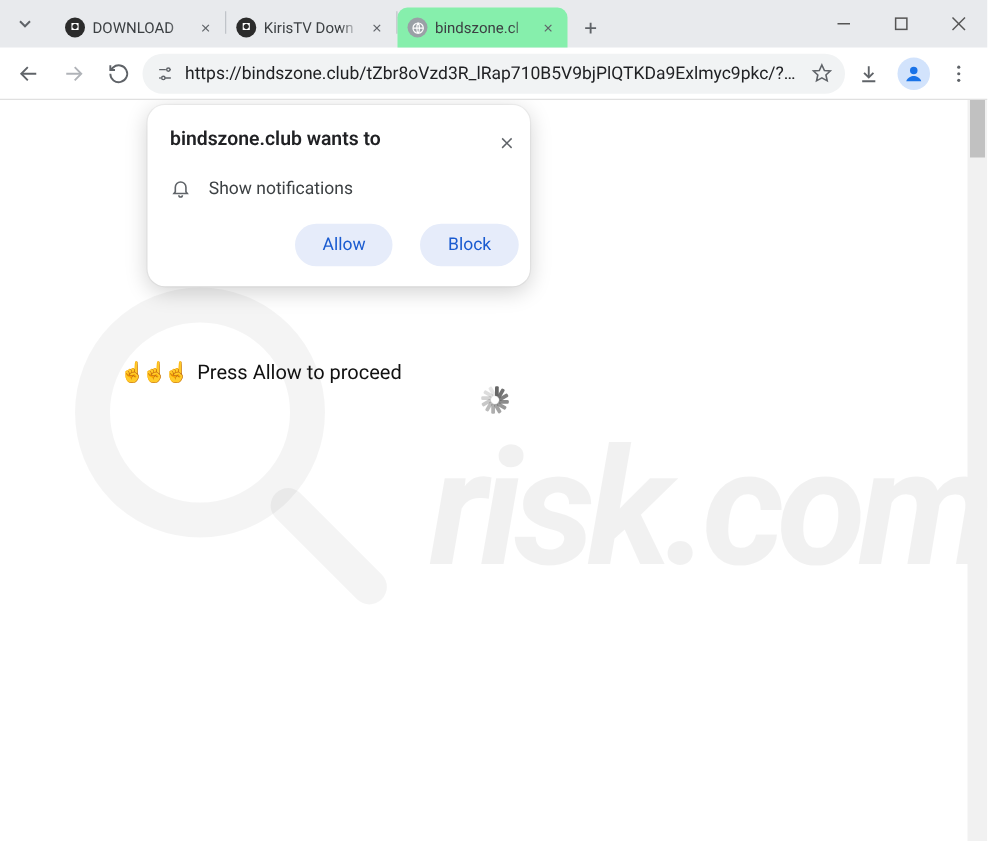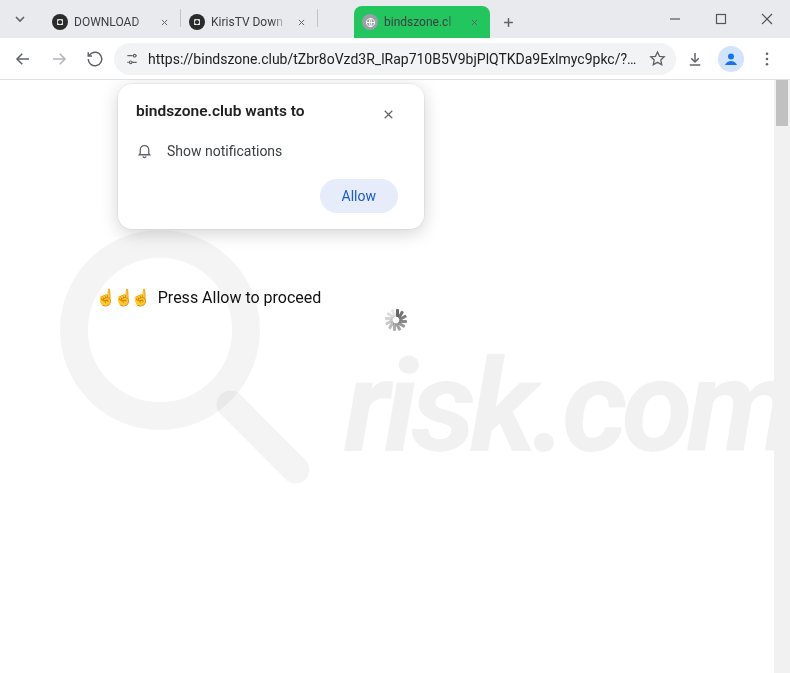--- a/index.html
+++ b/index.html
@@ -9,21 +9,21 @@
   .titlebar { height: 38px; background: #e8eaed; display: flex; align-items: flex-end; position: relative; }
   .titlebar-left { width: 40px; height: 100%; display:flex; align-items:center; justify-content:center;}
   .win-controls { position: absolute; right: 0; top: 0; height: 38px; display: flex; }
   .win-btn { width: 46px; display: flex; align-items: center; justify-content: center; color: #555; }
   .win-btn svg { width: 12px; height: 12px; }
 
   
   .tabstrip { display: flex; align-items: flex-end; height: 36px; margin-left: 4px; flex: 1; padding-right: 200px;}
   .tab { height: 32px; width: 136px; border-radius: 8px 8px 0 0; display: flex; align-items: center; padding: 0 8px; gap: 6px; font-size: 12px; color: #3c4043; position: relative; cursor: default;}
   .tab:not(.active) { background: transparent; }
-  .tab.active { background: #22c55e; margin-left: 36px; }
+  .tab.active { background: #86efac; }
   .tab .favicon { width: 16px; height: 16px; border-radius: 50%; flex: 0 0 16px; display:flex;align-items:center;justify-content:center;}
   .tab .favicon.dark { background:#2b2b2b; color:#fff; font-size:10px; line-height:16px;}
   .tab .favicon.globe { background:#9aa0a6; color:#fff;}
   .tab .title { flex: 1; overflow: hidden; white-space: nowrap; text-overflow: clip; mask-image: linear-gradient(to right, #000 80%, transparent 100%); -webkit-mask-image: linear-gradient(to right, #000 80%, transparent 100%);}
   .tab .tab-close { width: 16px; height: 16px; color:#5f6368; display:flex;align-items:center;justify-content:center; flex:0 0 16px;}
   .tab .tab-close svg{width:9px;height:9px;}
   .newtab { width:28px;height:28px;display:flex;align-items:center;justify-content:center;color:#5f6368; margin-left:4px; margin-bottom:2px;}
   .tabsep { width:1px; height:18px; background:#c0c4c9; align-self:center; margin-bottom:5px;}
 
   
@@ -51,21 +51,21 @@
   .watermark { position:absolute; inset:0; display:flex; align-items:center; justify-content:flex-end; pointer-events:none; }
   .watermark-inner { font-size:130px; font-weight:700; color:rgba(0,0,0,0.055); letter-spacing:-6px; font-style:italic; transform:translateY(30px);}
   .wm-icon { position:absolute; left:60px; top:150px; width:200px; height:200px; border:28px solid rgba(0,0,0,0.045); border-radius:50%; }
   .wm-icon::after{ content:""; position:absolute; width:28px; height:120px; background:rgba(0,0,0,0.045); bottom:-95px; right:-45px; transform:rotate(-45deg); border-radius:14px;}
 
   
   .scrollbar { position:absolute; right:0; top:0; bottom:0; width:16px; background:#f1f1f1;}
   .scrollbar .thumb{ position:absolute; top:0; left:2px; right:2px; height:46px; background:#c1c1c1; border-radius:0;}
 
   
-  .perm-dialog { position:absolute; left:118px; top:4px; width:306px; background:#fff; border-radius:14px; box-shadow: 0 4px 18px rgba(0,0,0,0.18), 0 0 0 1px rgba(0,0,0,0.04); padding:18px 26px 16px 18px; z-index:50;}
+  .perm-dialog { position:absolute; left:118px; top:4px; width:306px; background:#fff; border-radius:14px; box-shadow: 0 4px 18px rgba(0,0,0,0.18), 0 0 0 1px rgba(0,0,0,0.04); padding:18px 9px 16px 18px; z-index:50;}
   .perm-head { display:flex; align-items:flex-start; justify-content:space-between; }
   .perm-title { font-size:15.5px; font-weight:600; color:#202124;}
   .perm-close { width:20px;height:20px;color:#5f6368;display:flex;align-items:center;justify-content:center; margin-top:2px;}
   .perm-close svg{width:13px;height:13px;}
   .perm-row { display:flex; align-items:center; gap:14px; margin-top:18px; color:#3c4043; font-size:14px;}
   .perm-row .bell{color:#5f6368; display:flex;}
   .perm-row .bell svg{width:17px;height:17px;}
   .perm-actions { display:flex; justify-content:flex-end; gap:22px; margin-top:20px;}
   .perm-btn { border:none; border-radius:18px; padding:9px 22px; font-size:14px; color:#1a5bd0; background:#e6ecfa; cursor:pointer;}
 </style>
@@ -257,15 +257,16 @@
       <span class="bell">
         <svg viewBox="0 0 24 24" fill="none" stroke="currentColor" stroke-width="1.8">
             <path d="M18 16v-5a6 6 0 10-12 0v5l-1.5 2h15z"></path>
             <path d="M10 20a2 2 0 004 0"></path>
           </svg>
       </span>
       <span>Show notifications</span>
     </div>
     <div class="perm-actions">
       <button class="perm-btn">Allow</button>
+      <button class="perm-btn">Block</button>
     </div>
   </div>
 </div>
 
 </body></html>

